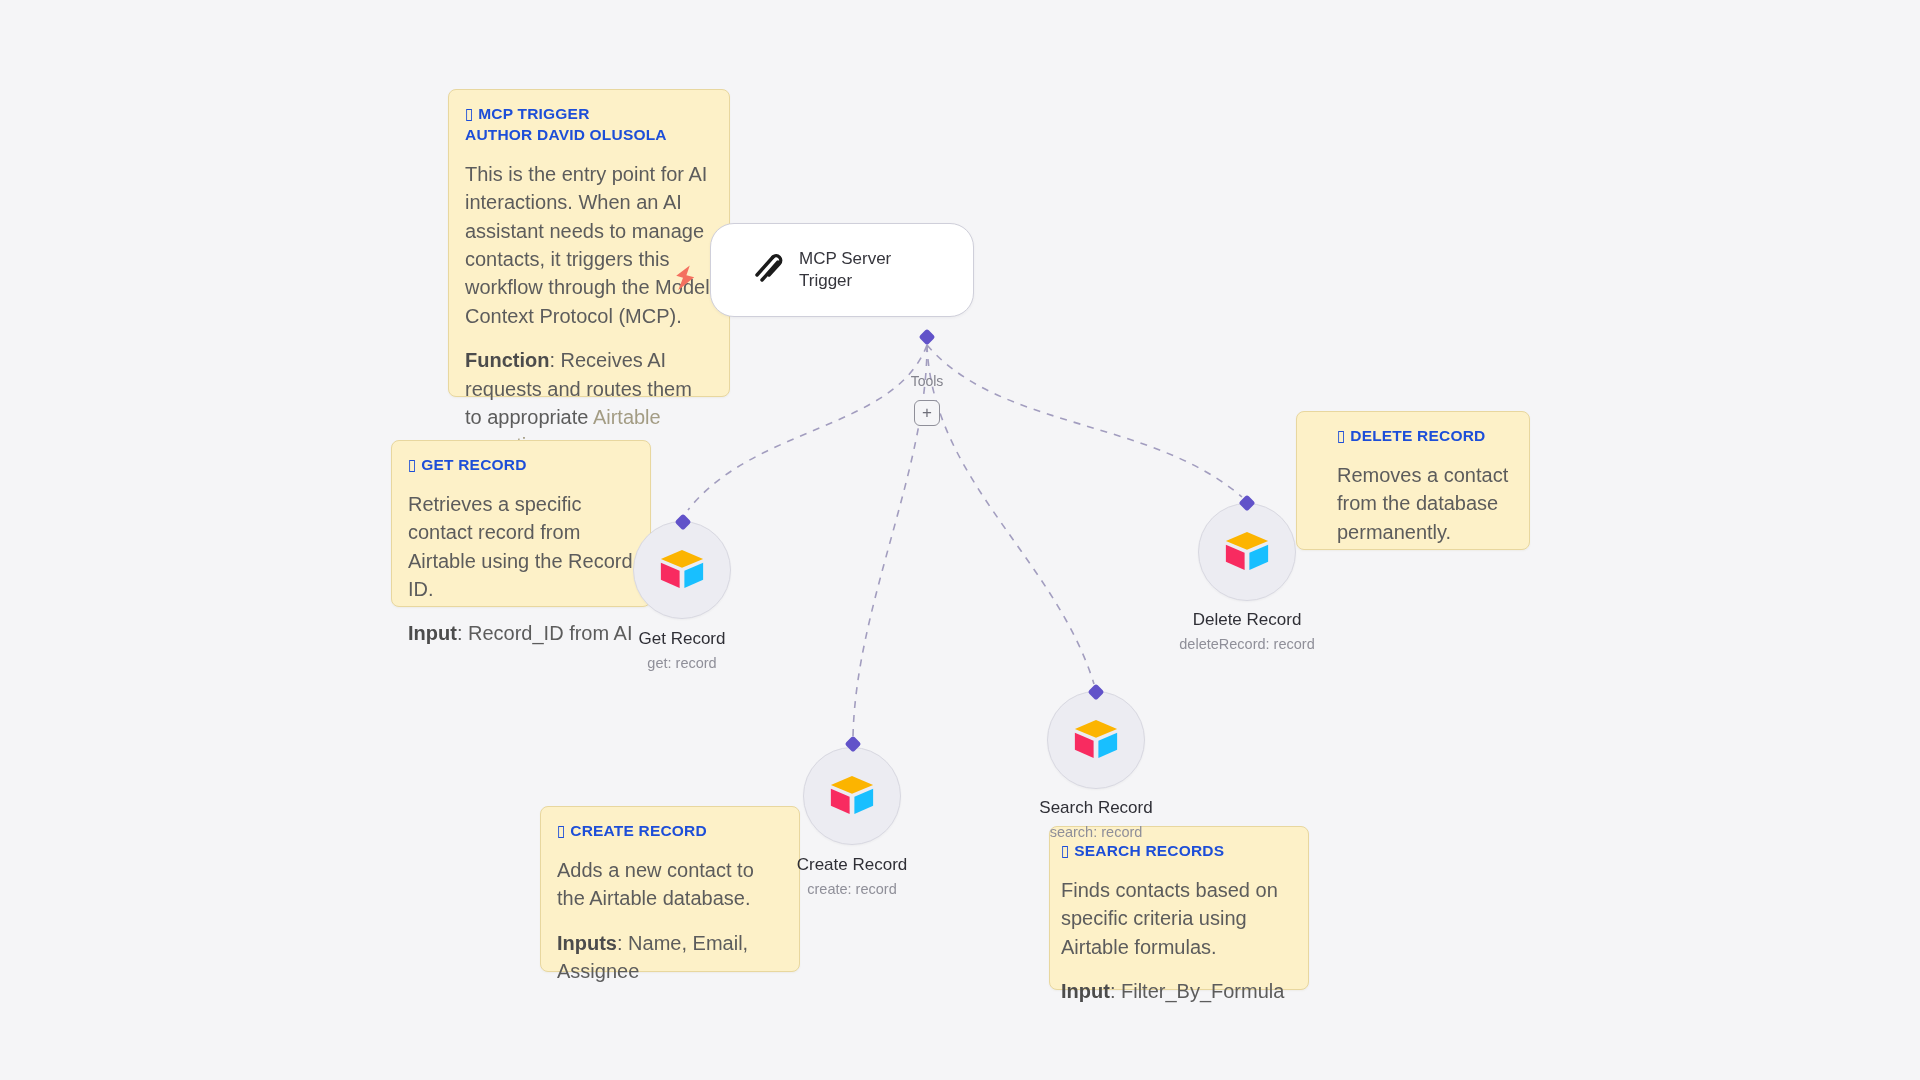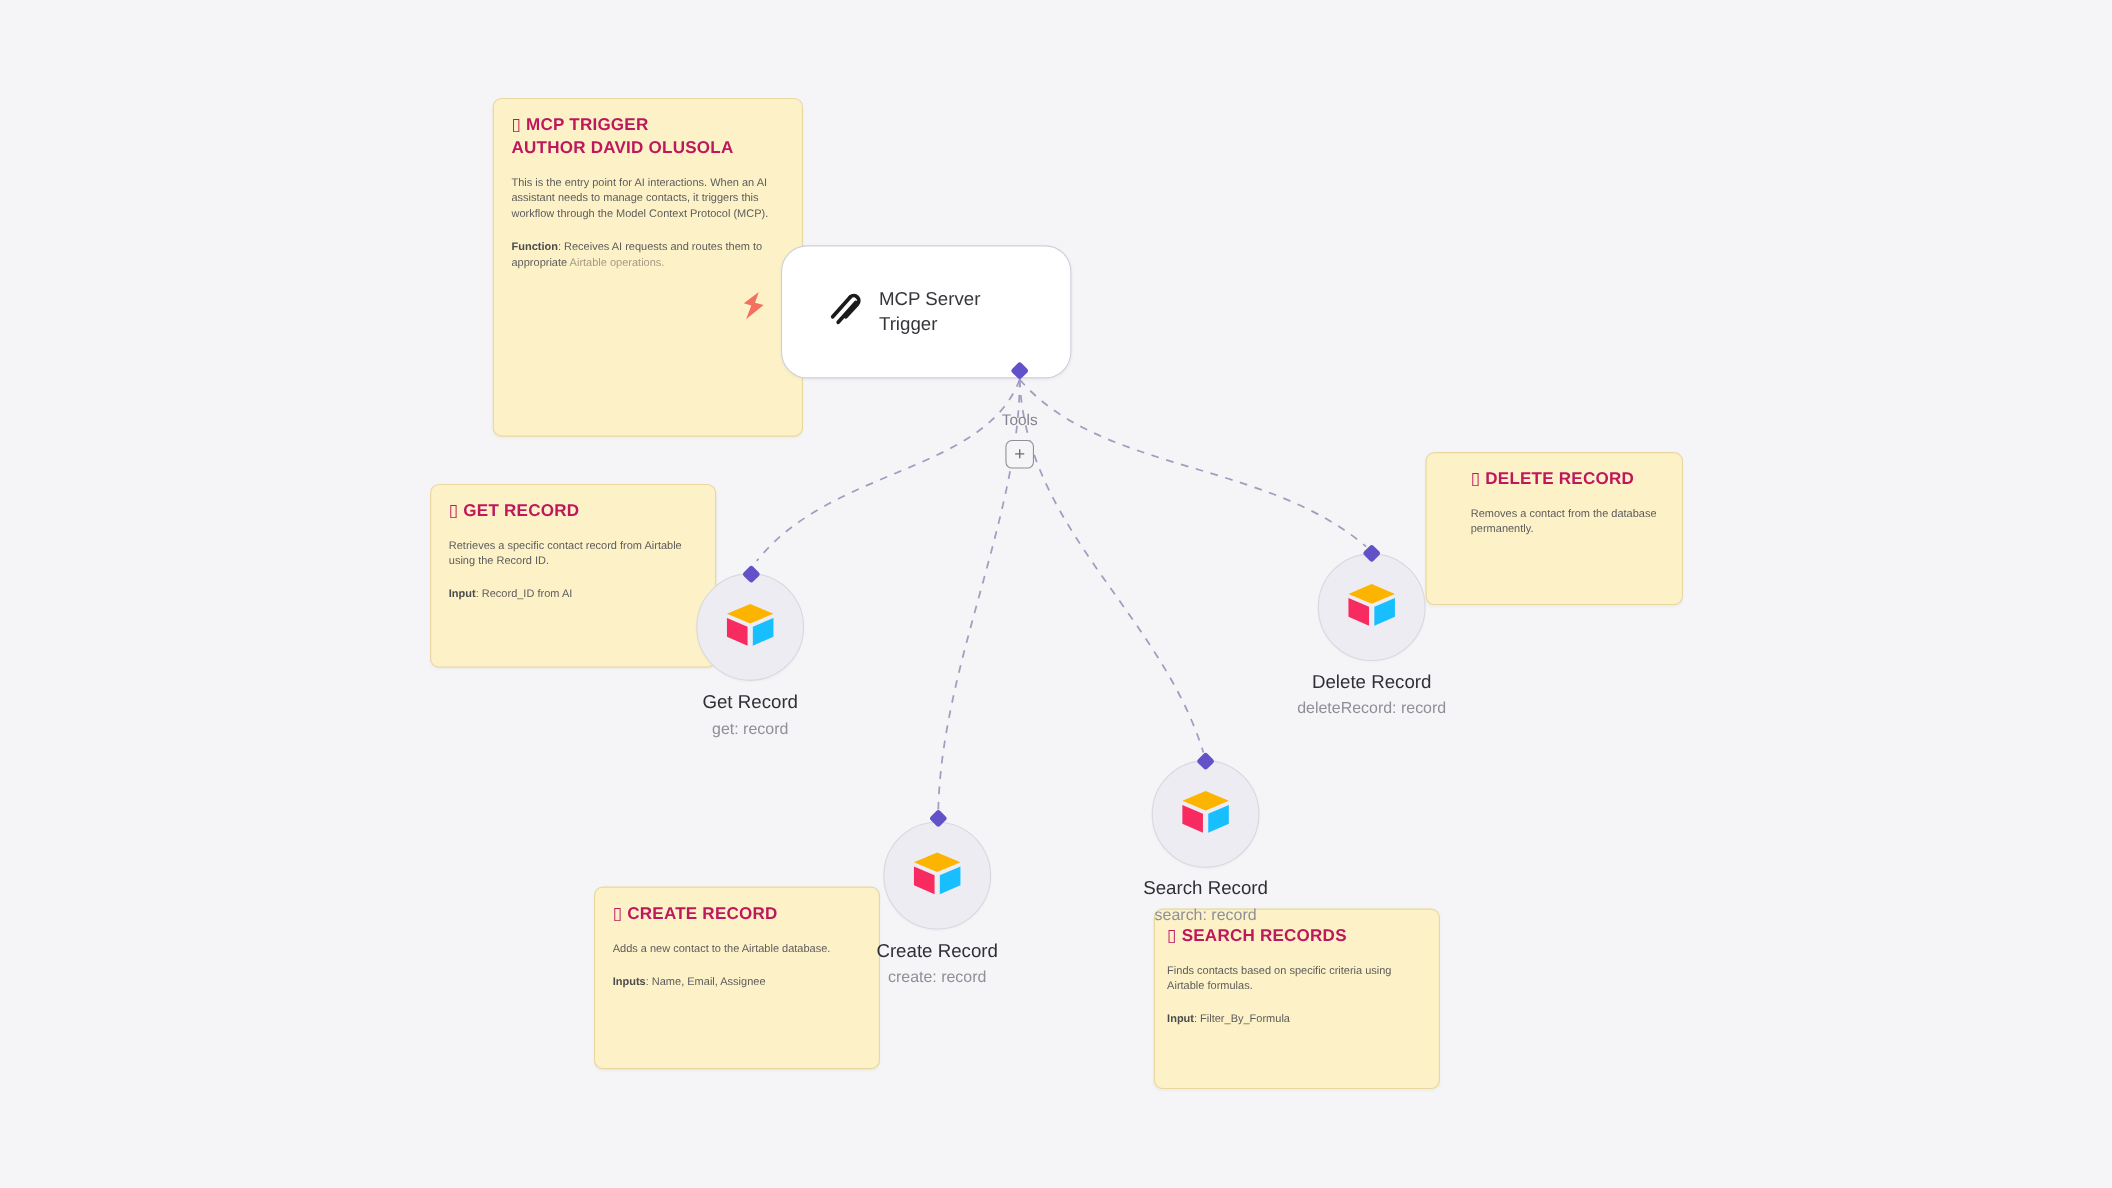--- a/index.html
+++ b/index.html
@@ -20,26 +20,26 @@
     box-sizing:border-box;
     color:#5a5a5a;
     z-index:1;
     box-shadow:0 1px 2px rgba(120,100,20,0.06);
   }
   .sticky h3{
     margin:0 0 14px 0;
     font-size:15.5px;
     line-height:1.35;
     font-weight:700;
-    color:#be185d;
+    color:#1d4ed8;
     letter-spacing:.2px;
   }
   .sticky p{
     margin:0 0 16px 0;
-    font-size:10px;
+    font-size:20px;
     line-height:1.42;
     color:#5c5c5c;
   }
   .sticky p:last-child{margin-bottom:0;}
   .sticky .b{font-weight:700;color:#4c4c4c;}
   .sticky .muted{color:#a39c84;}
 
   
   svg.connections{position:absolute;inset:0;z-index:2;pointer-events:none;}
   svg.connections path{
@@ -171,21 +171,21 @@
     <p>Removes a contact from the database permanently.</p>
   </div>
 
   <svg class="connections" width="1920" height="1080" viewBox="0 0 1920 1080">
     <path d="M927 345 C 895 430, 755 425, 688 510"></path>
     <path d="M927 345 C 927 470, 856 605, 853 736"></path>
     <path d="M927 345 C 932 480, 1055 558, 1094 684"></path>
     <path d="M927 345 C 1000 430, 1150 418, 1242 497"></path>
   </svg>
 
-  <div class="trigger-node" style="left:710px;top:223px;width:264px;height:121px;gap:10px;">
+  <div class="trigger-node" style="left:710px;top:223px;width:264px;height:94px;gap:10px;">
     <span>
       <svg width="40" height="40" viewBox="0 0 40 40">
         <g stroke="#1b1b1b" stroke-width="3.4" stroke-linecap="round" fill="none">
           <path d="M8 27 L24 9"></path>
           <path d="M13 32 L29 14"></path>
           <path d="M24 9 a4.6 4.6 0 0 1 6.5 6.5 L20 27"></path>
         </g>
       </svg>
     </span>
     <span class="title">

